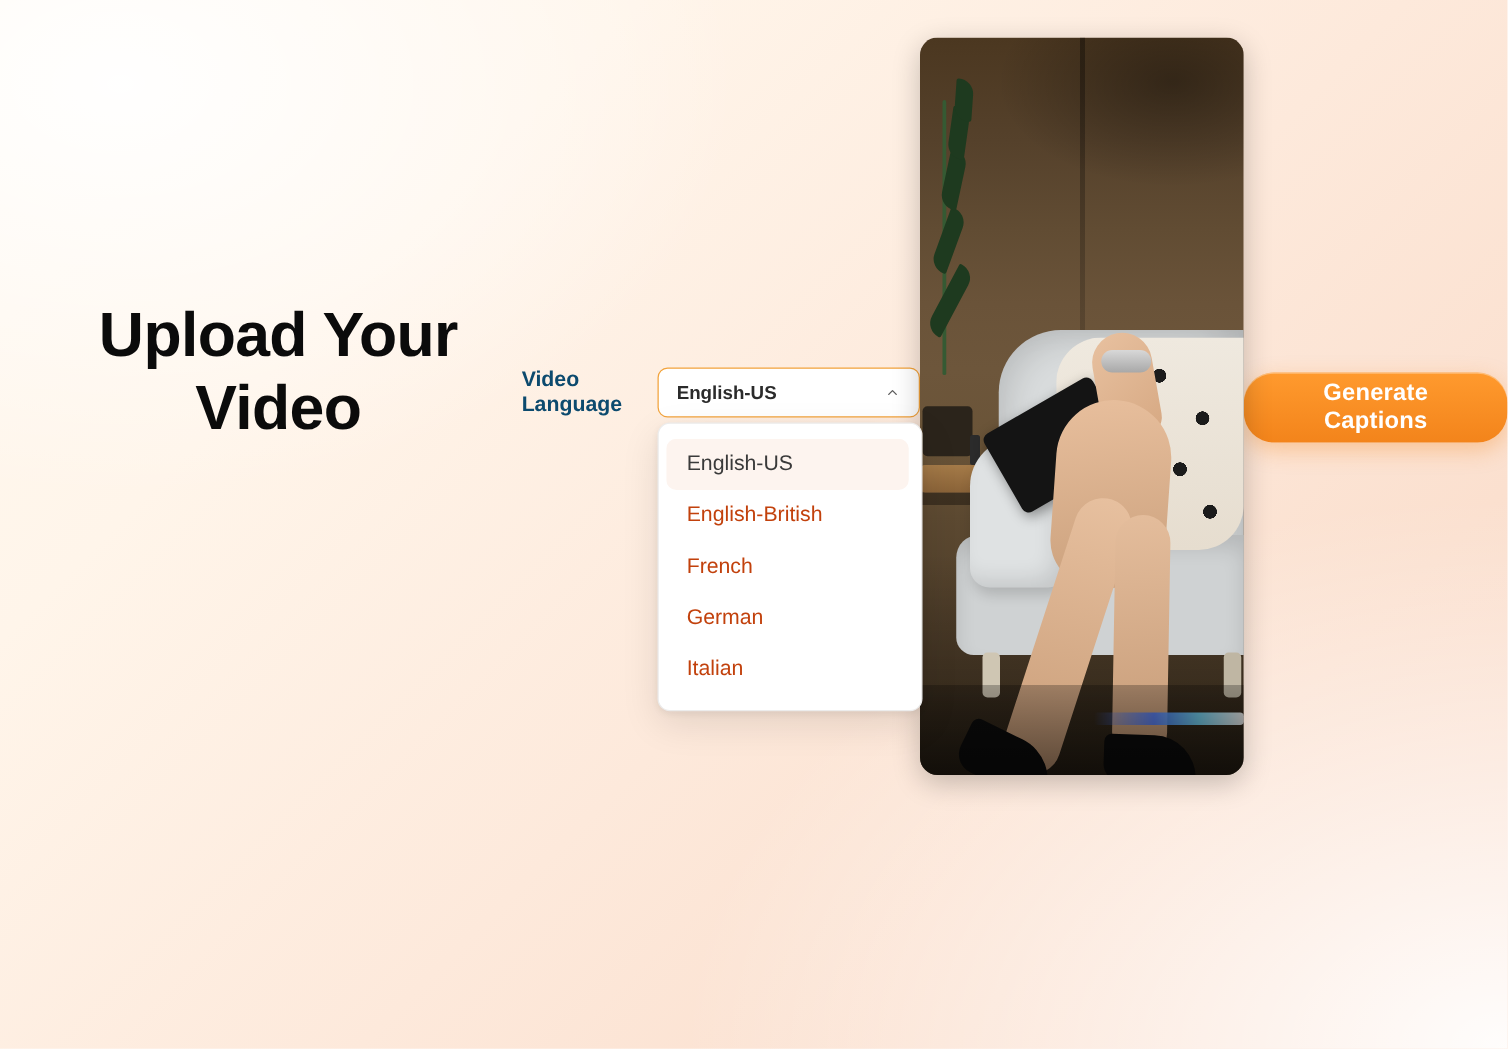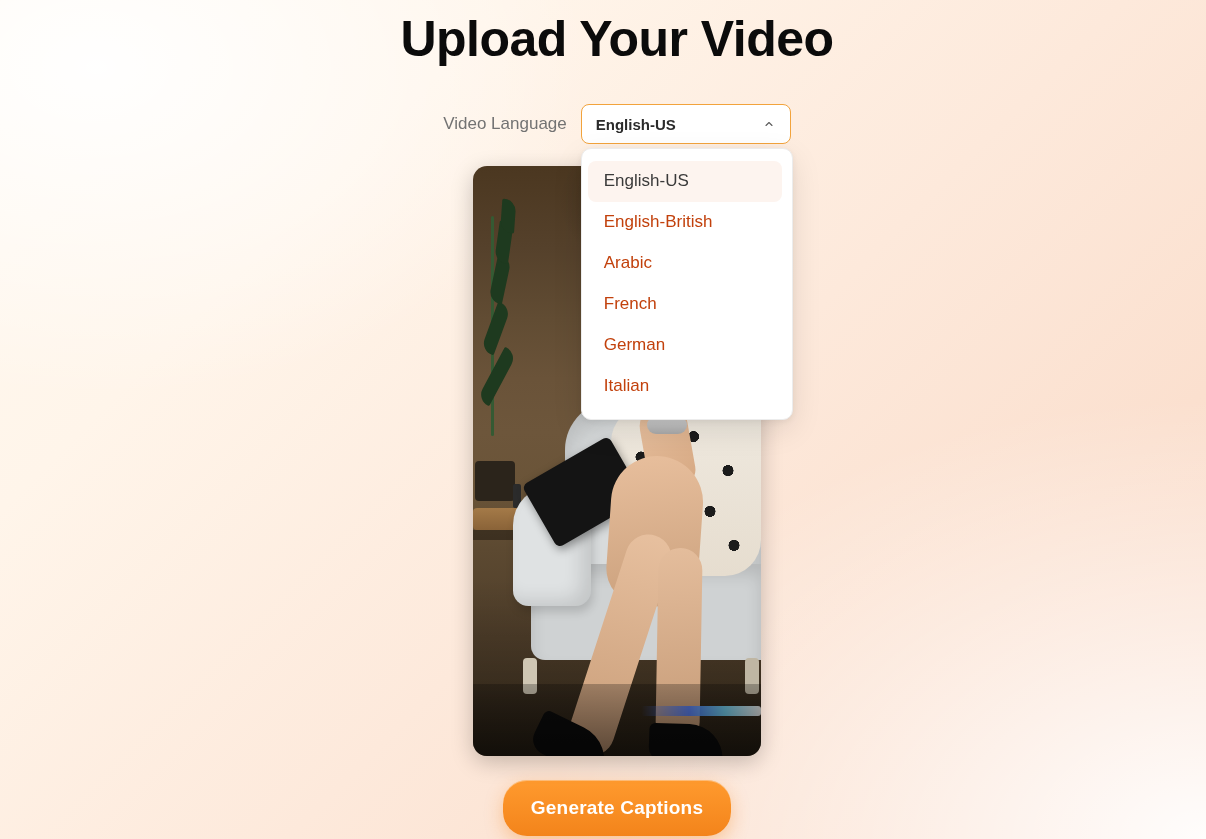--- a/index.html
+++ b/index.html
@@ -10,21 +10,21 @@
       radial-gradient(1200px 800px at 100% 100%, rgba(255,255,255,0.95) 0%, rgba(255,255,255,0) 55%),
       radial-gradient(900px 600px at 8% 8%, rgba(255,255,255,0.95) 0%, rgba(255,255,255,0) 55%),
       linear-gradient(135deg, #fff9f0 0%, #fff5ea 25%, #fde9db 55%, #fbe0cf 78%, #f9d8c6 100%);
     color: #1a1a1a;
     position: relative;
   }
 
   .page {
     width: 100%;
     display: flex;
-    flex-direction: column;
+    flex-direction: row;
     align-items: center;
     padding-top: 8px;
     padding-left: 28px;
   }
 
   h1.title {
     font-size: 50px;
     font-weight: 800;
     letter-spacing: -0.5px;
     color: #0b0b0b;
@@ -35,22 +35,22 @@
 
   .lang-row {
     display: flex;
     align-items: center;
     gap: 14px;
     position: relative;
   }
 
   .lang-label {
     font-size: 17px;
-    color: #737373;
-    font-weight: 400;
+    color: #0c4a6e;
+    font-weight: 700;
   }
 
   .select-wrap {
     position: relative;
   }
 
   .select-trigger {
     display: flex;
     align-items: center;
     justify-content: space-between;
@@ -218,21 +218,20 @@
           <svg width="12" height="12" viewBox="0 0 24 24" fill="none" stroke="currentColor" stroke-width="2.2" stroke-linecap="round" stroke-linejoin="round">
               <polyline points="6 15 12 9 18 15"></polyline>
             </svg>
         </span>
       </div>
 
       <div class="dropdown">
         <div class="dropdown-inner">
           <div class="option selected">English-US</div>
           <div class="option">English-British</div>
-          <div class="option">Arabic</div>
           <div class="option">French</div>
           <div class="option">German</div>
           <div class="option">Italian</div>
         </div>
       </div>
     </div>
   </div>
 
   <div class="preview-area">
     <div class="preview-scene">

